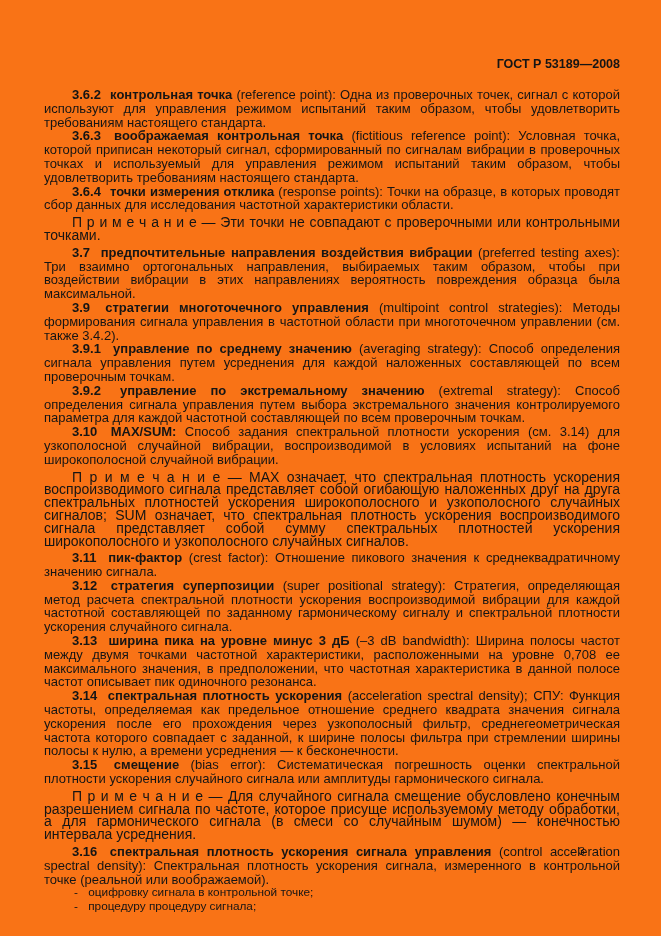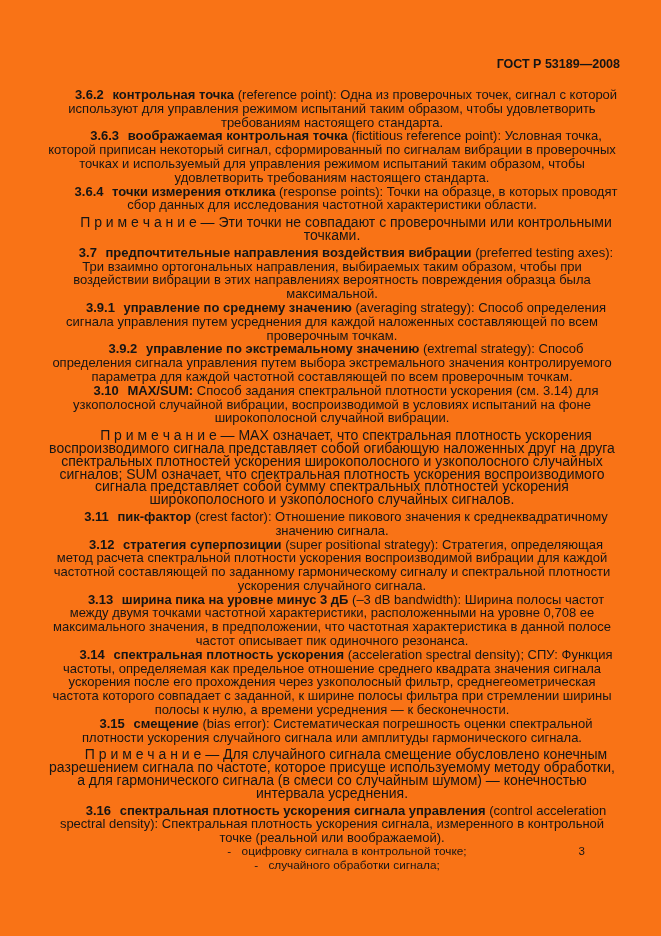--- a/index.html
+++ b/index.html
@@ -14,21 +14,21 @@
     padding: 57px 41px 0 44px;
     overflow: hidden;
   }
   .header {
     text-align: right;
     font-weight: bold;
     font-size: 12.5px;
     line-height: 14px;
     margin-bottom: 17px;
   }
-  .body-text p { margin: 0; text-align: center; }
+  .body-text p { margin: 0; }
   .def {
     font-size: 13px;
     line-height: 13.8px;
     text-align: justify;
     text-indent: 28px;
   }
   .def .num { font-weight: bold; margin-right: 5px; }
   .def .term { font-weight: bold; }
   .note {
     font-size: 14px;
@@ -84,20 +84,25 @@
       <span>— Эти точки не совпадают с проверочными или контрольными точками.</span>
     </p>
 
     <p class="def">
       <b class="num">3.7</b>
       <b class="term">предпочтительные направления воздействия вибрации</b>
       <span>(preferred testing axes): Три взаимно ортогональных направления, выбираемых таким образом, чтобы при воздействии вибрации в этих направлениях вероятность повреждения образца была максимальной.</span>
     </p>
 
 
+    <p class="def">
+      <b class="num">3.9</b>
+      <b class="term">стратегии многоточечного управления</b>
+      <span>(multipoint control strategies): Методы формирования сигнала управления в частотной области при многоточечном управлении (см. также 3.4.2).</span>
+    </p>
 
     <p class="def">
       <b class="num">3.9.1</b>
       <b class="term">управление по среднему значению</b>
       <span>(averaging strategy): Способ определения сигнала управления путем усреднения для каждой наложенных составляющей по всем проверочным точкам.</span>
     </p>
 
     <p class="def">
       <b class="num">3.9.2</b>
       <b class="term">управление по экстремальному значению</b>
@@ -157,20 +162,20 @@
     </p>
 
 
     <p class="li">
       <span class="bullet">-</span>
       <span>оцифровку сигнала в контрольной точке;</span>
     </p>
 
     <p class="li">
       <span class="bullet">-</span>
-      <span>случайного обработки сигнала;</span>
+      <span>процедуру процедуру сигнала;</span>
     </p>
 
   </div>
 
   <div class="page-number">3</div>
 
 </div>
 
 </body></html>

